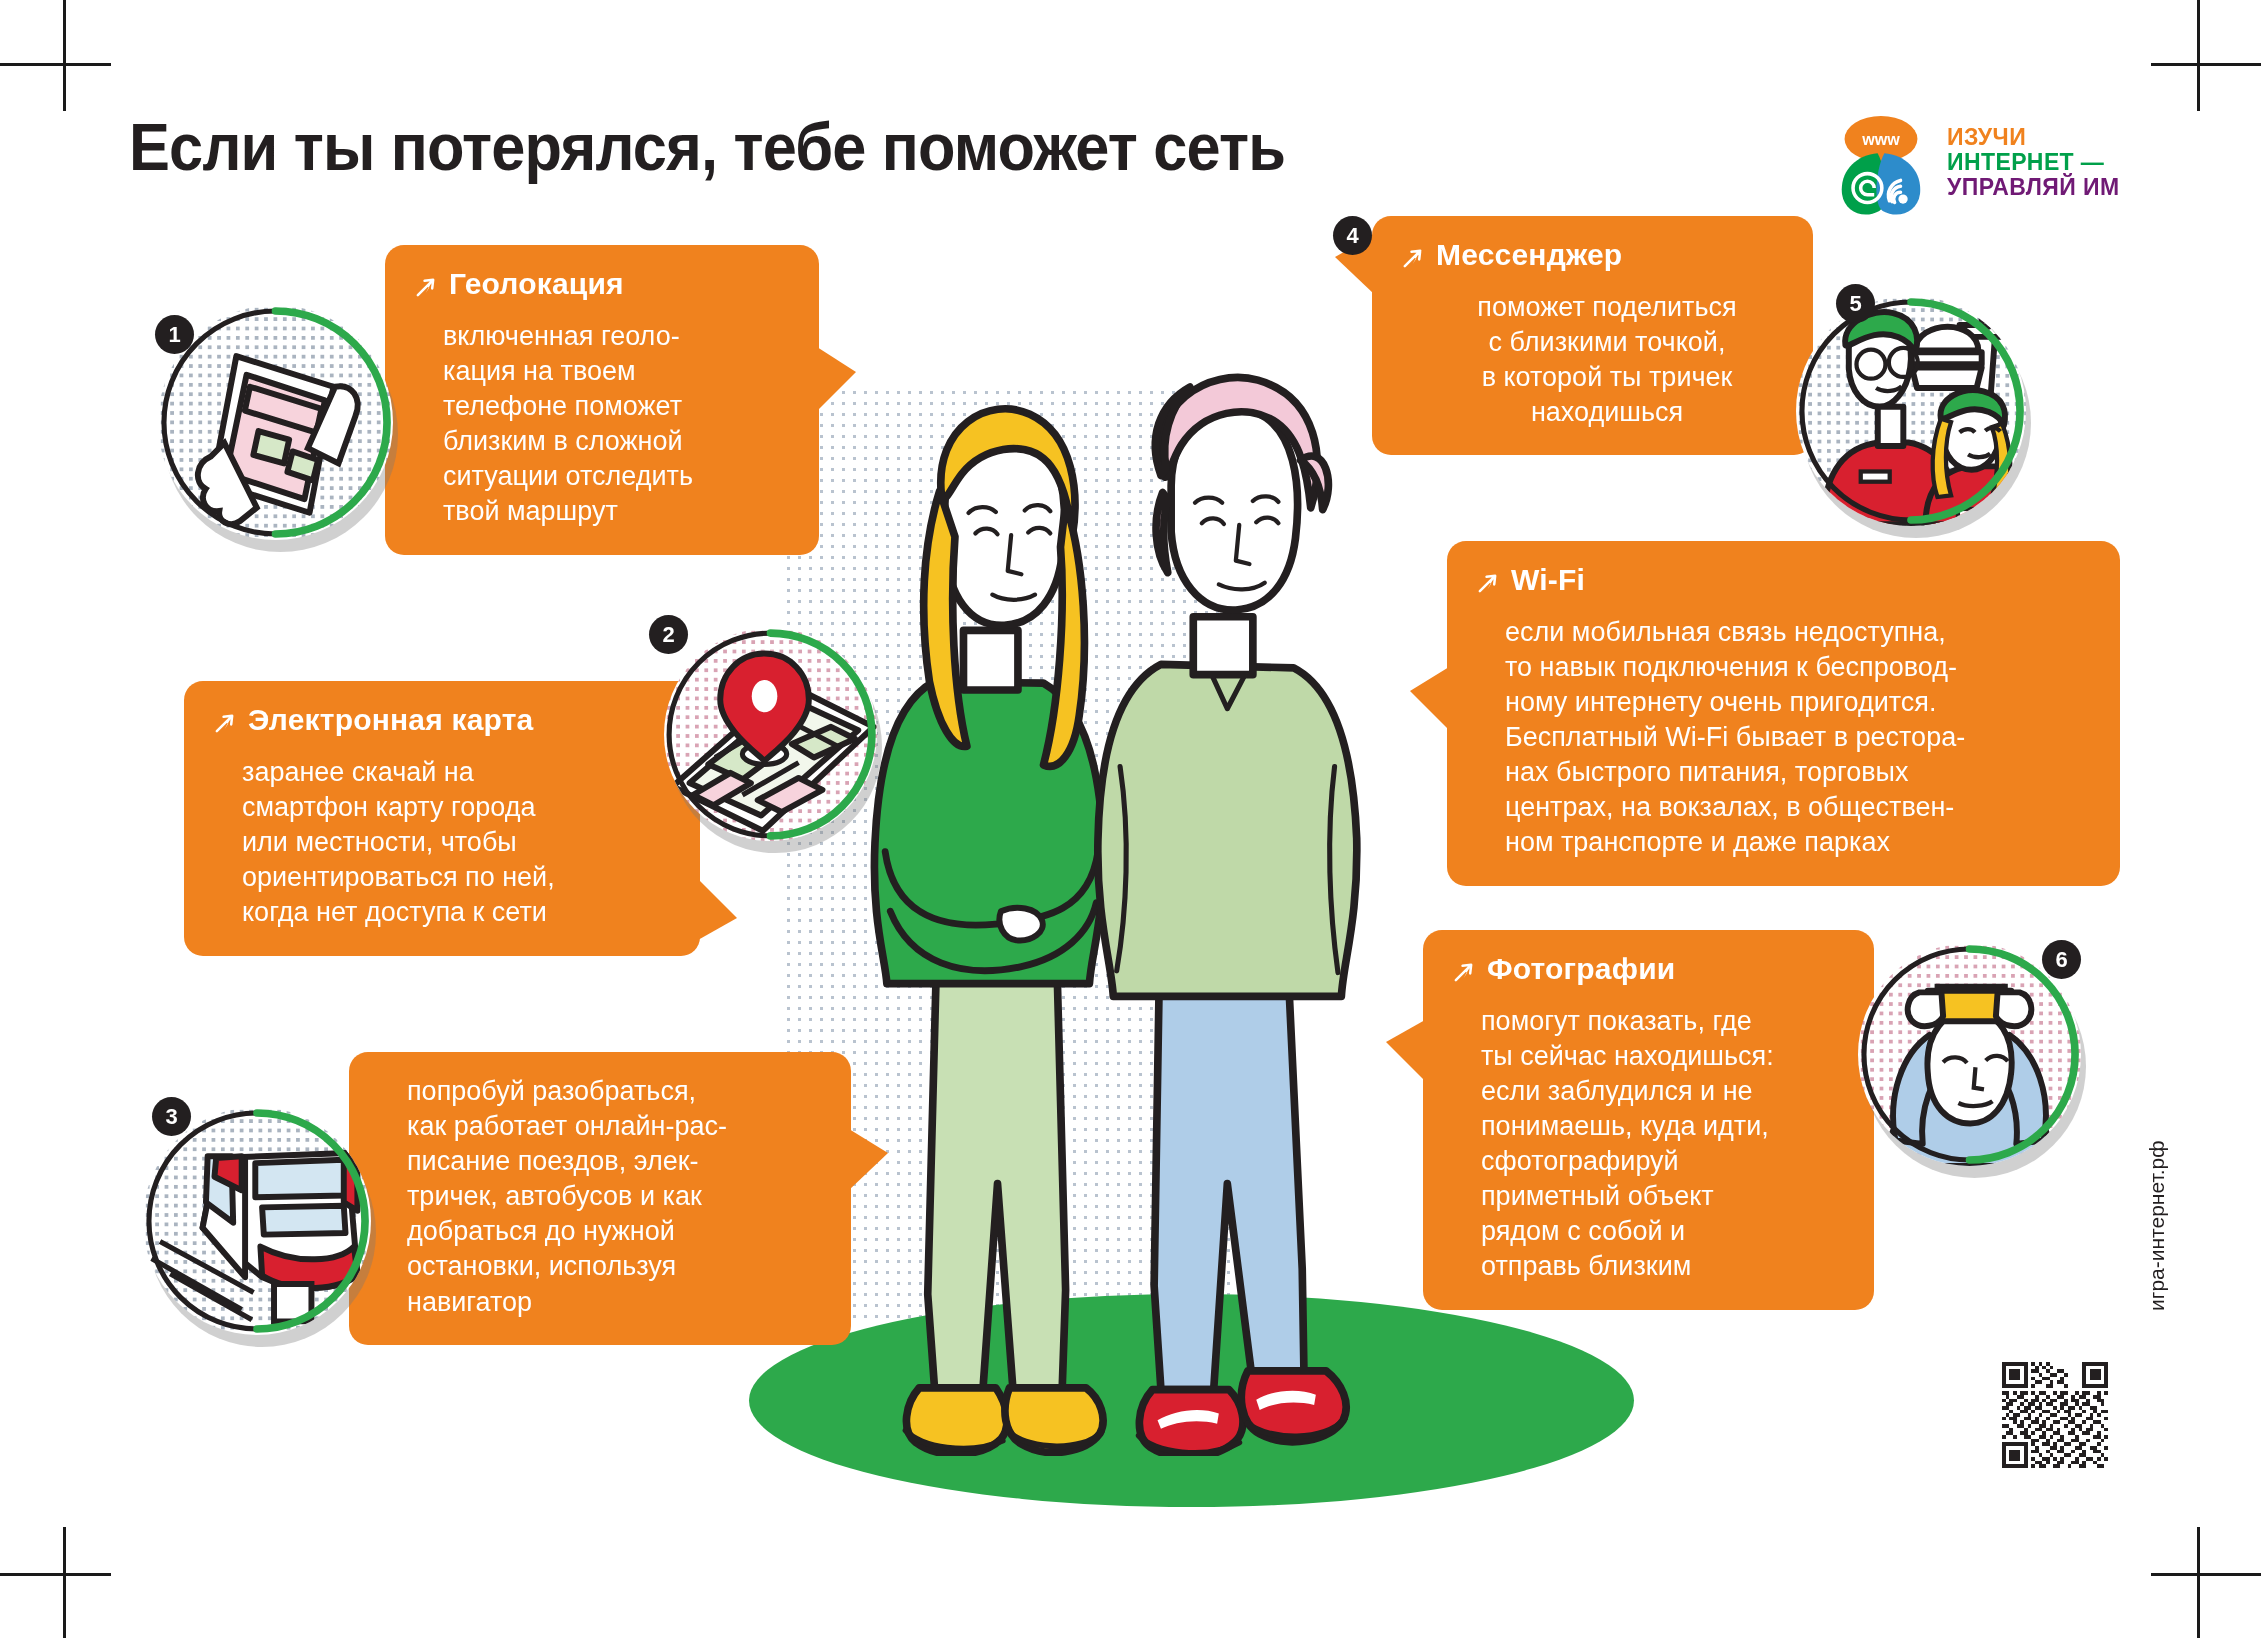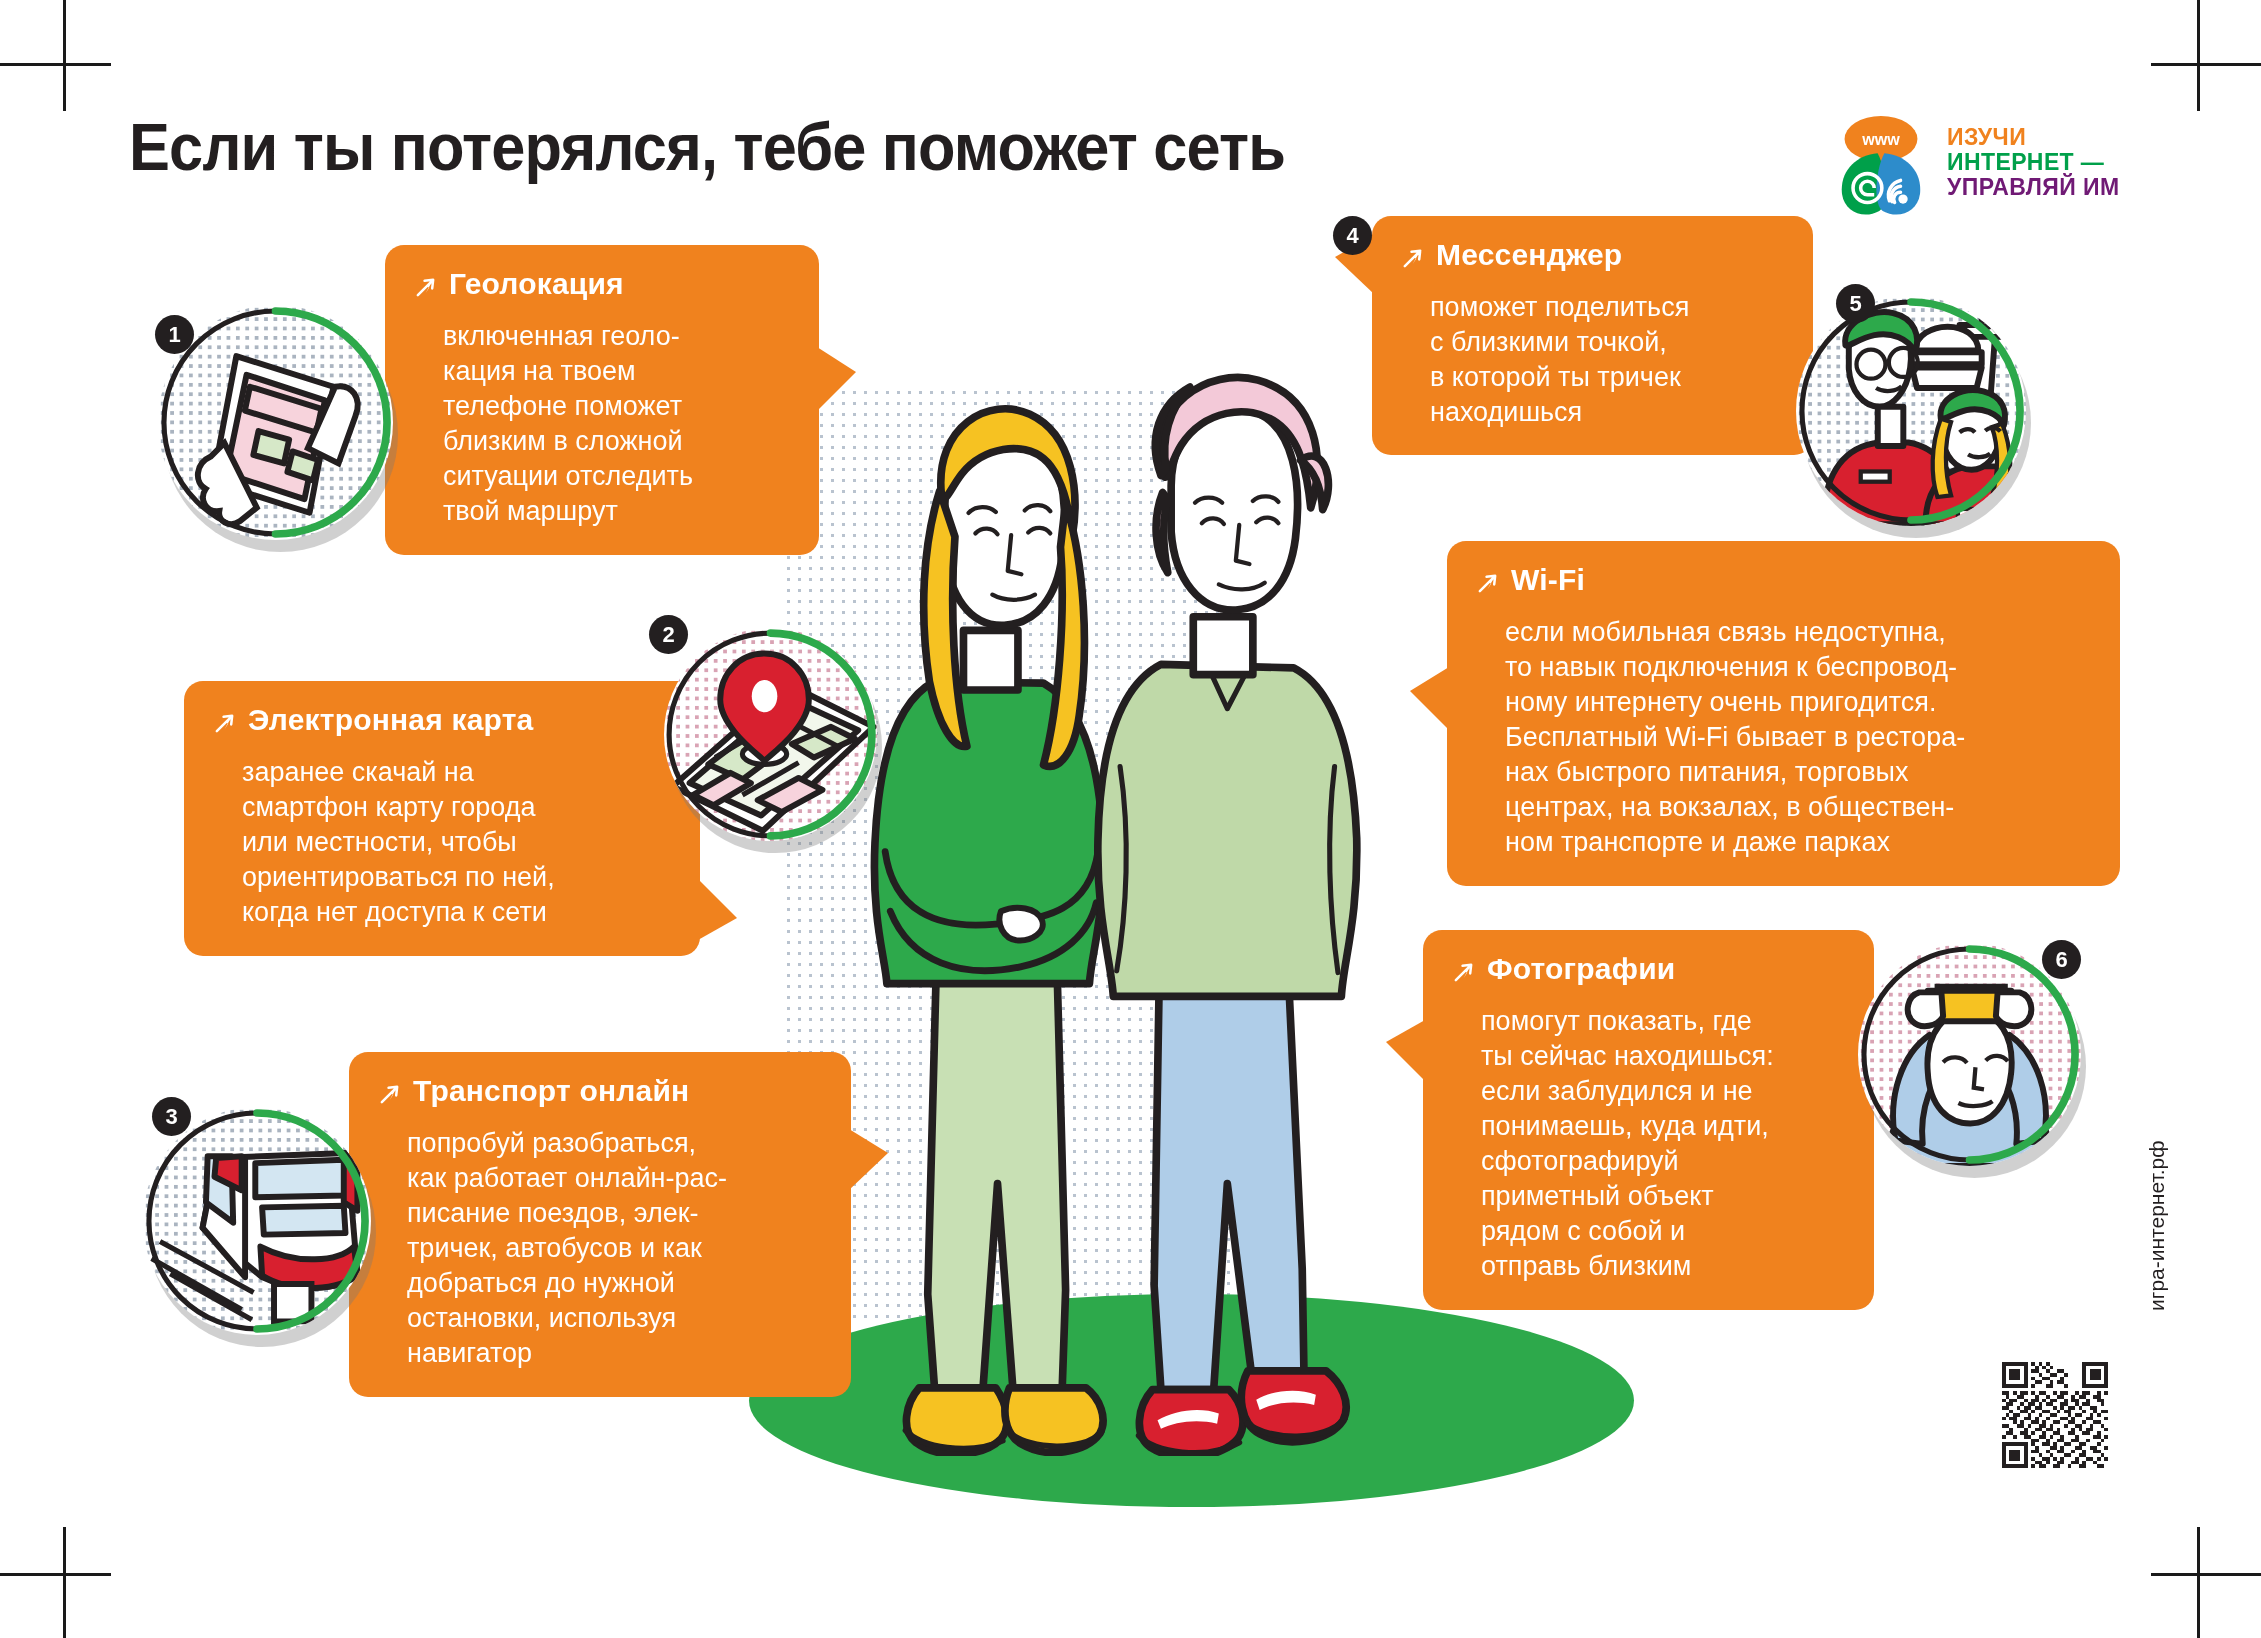--- a/index.html
+++ b/index.html
@@ -342,29 +342,20 @@
     </svg>
   </div>
   <svg class="ring-green" viewBox="0 0 268 268">
     <circle cx="134" cy="134" r="127" fill="none" stroke="#231f20" stroke-width="6"></circle>
     <path d="M134 7 a127 127 0 0 1 0 254" fill="none" stroke="#2DA94B" stroke-width="9" stroke-linecap="round"></path>
   </svg>
 </div>
 <div class="badge" style="left:152px;top:1097px;">3</div>
 
 <div class="card" style="left:349px;top:1052px;width:502px;">
-  <div class="hdr">
-    <span class="arrow-icon">
-      <svg width="23" height="23" viewBox="0 0 24 24">
-          <path d="M4 20 L20 4 M20 4 L11 5 M20 4 L19 13" stroke="#fff" stroke-width="2.6" fill="none" stroke-linecap="round"></path>
-          <path d="M20 4 L13 11 L16 12 L12 18" fill="#fff"></path>
-        </svg>
-    </span>
-    <span>Транспорт онлайн</span>
-  </div>
   <div class="body">попробуй разобраться,
 как работает онлайн-рас-
 писание поездов, элек-
 тричек, автобусов и как
 добраться до нужной
 остановки, используя
 навигатор</div>
   <div class="tail" style="right:-37px;top:77px;border-top:24px solid transparent;border-bottom:37px solid transparent;border-left:39px solid #F0821E;"></div>
 </div>
 
@@ -408,21 +399,21 @@
       <rect x="190" y="250" width="32" height="12" fill="#ffffff" stroke="#231f20" stroke-width="5"></rect>
     </svg>
   </div>
   <svg class="ring-green" viewBox="0 0 270 270">
     <circle cx="135" cy="135" r="128" fill="none" stroke="#231f20" stroke-width="6"></circle>
     <path d="M135 7 a128 128 0 0 1 0 256" fill="none" stroke="#2DA94B" stroke-width="9" stroke-linecap="round"></path>
   </svg>
 </div>
 <div class="badge" style="left:1836px;top:284px;">5</div>
 
-<div class="card" style="left:1372px;top:216px;width:441px;">
+<div class="card" style="left:1372px;top:216px;width:441px;text-align:center;">
   <div class="hdr">
     <span class="arrow-icon">
       <svg width="23" height="23" viewBox="0 0 24 24">
           <path d="M4 20 L20 4 M20 4 L11 5 M20 4 L19 13" stroke="#fff" stroke-width="2.6" fill="none" stroke-linecap="round"></path>
           <path d="M20 4 L13 11 L16 12 L12 18" fill="#fff"></path>
         </svg>
     </span>
     <span>Мессенджер</span>
   </div>
   <div class="body">поможет поделиться

